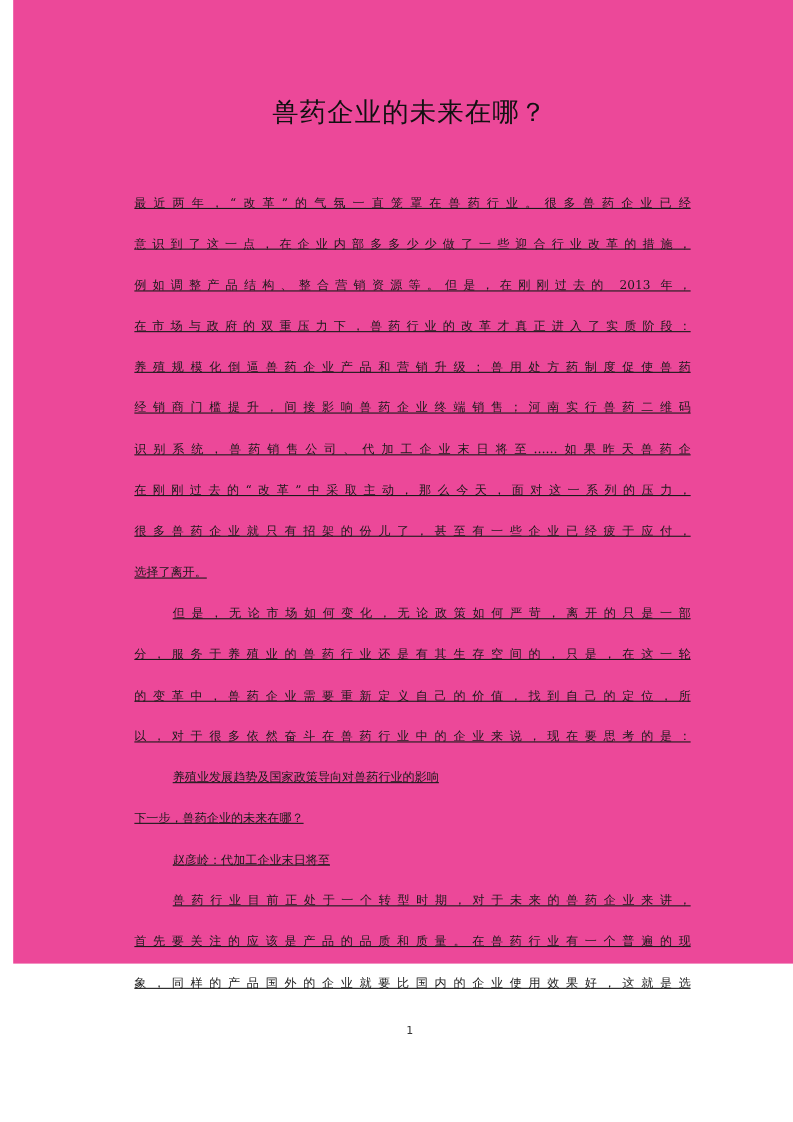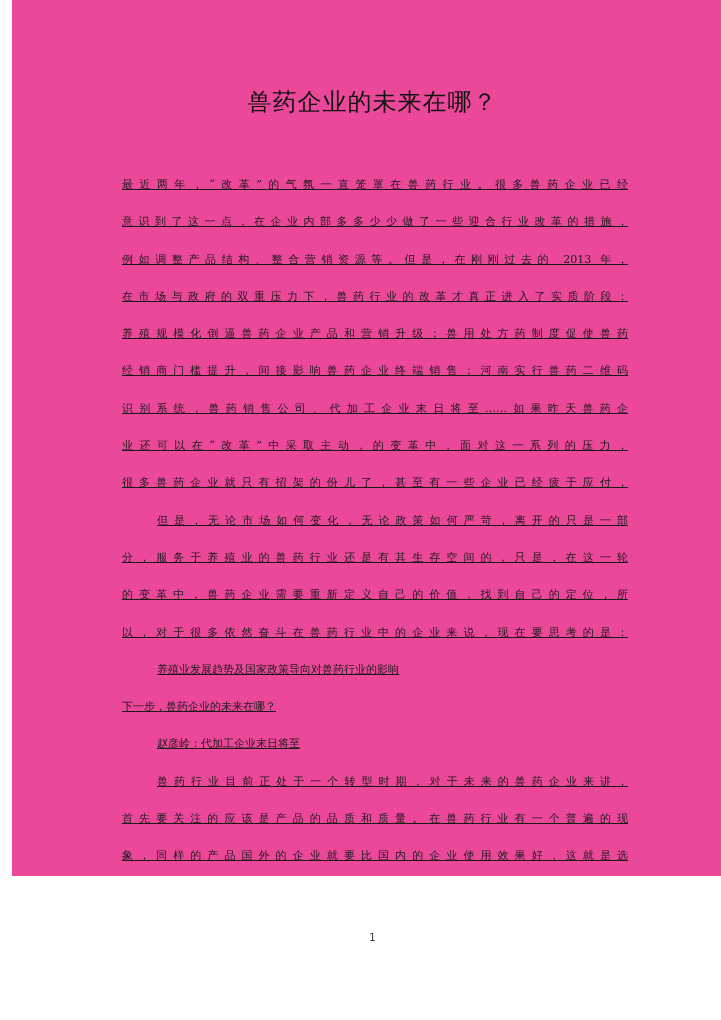--- a/index.html
+++ b/index.html
@@ -23,22 +23,23 @@
   <div class="title">兽药企业的未来在哪？</div>
 
   <div class="body">
     <div class="line">最近两年，“改革”的气氛一直笼罩在兽药行业。很多兽药企业已经</div>
     <div class="line">意识到了这一点，在企业内部多多少少做了一些迎合行业改革的措施，</div>
     <div class="line">例如调整产品结构、整合营销资源等。但是，在刚刚过去的 2013 年，</div>
     <div class="line">在市场与政府的双重压力下，兽药行业的改革才真正进入了实质阶段：</div>
     <div class="line">养殖规模化倒逼兽药企业产品和营销升级；兽用处方药制度促使兽药</div>
     <div class="line">经销商门槛提升，间接影响兽药企业终端销售；河南实行兽药二维码</div>
     <div class="line">识别系统，兽药销售公司、代加工企业末日将至……如果昨天兽药企</div>
-    <div class="line">业还可以在“改革”中采取主动，的变革中，面对这一系列的压力，</div>
+    <div class="line">在刚刚过去的“改革”中采取主动，那么今天，面对这一系列的压力，</div>
     <div class="line">很多兽药企业就只有招架的份儿了，甚至有一些企业已经疲于应付，</div>
+    <div class="line last">选择了离开。</div>
     <div class="line indent">但是，无论市场如何变化，无论政策如何严苛，离开的只是一部</div>
     <div class="line">分，服务于养殖业的兽药行业还是有其生存空间的，只是，在这一轮</div>
     <div class="line">的变革中，兽药企业需要重新定义自己的价值，找到自己的定位，所</div>
     <div class="line">以，对于很多依然奋斗在兽药行业中的企业来说，现在要思考的是：</div>
     <div class="line indent last">养殖业发展趋势及国家政策导向对兽药行业的影响</div>
     <div class="line last">下一步，兽药企业的未来在哪？</div>
     <div class="line indent last">赵彦岭：代加工企业末日将至</div>
     <div class="line indent">兽药行业目前正处于一个转型时期，对于未来的兽药企业来讲，</div>
     <div class="line">首先要关注的应该是产品的品质和质量。在兽药行业有一个普遍的现</div>
     <div class="line">象，同样的产品国外的企业就要比国内的企业使用效果好，这就是选</div>

